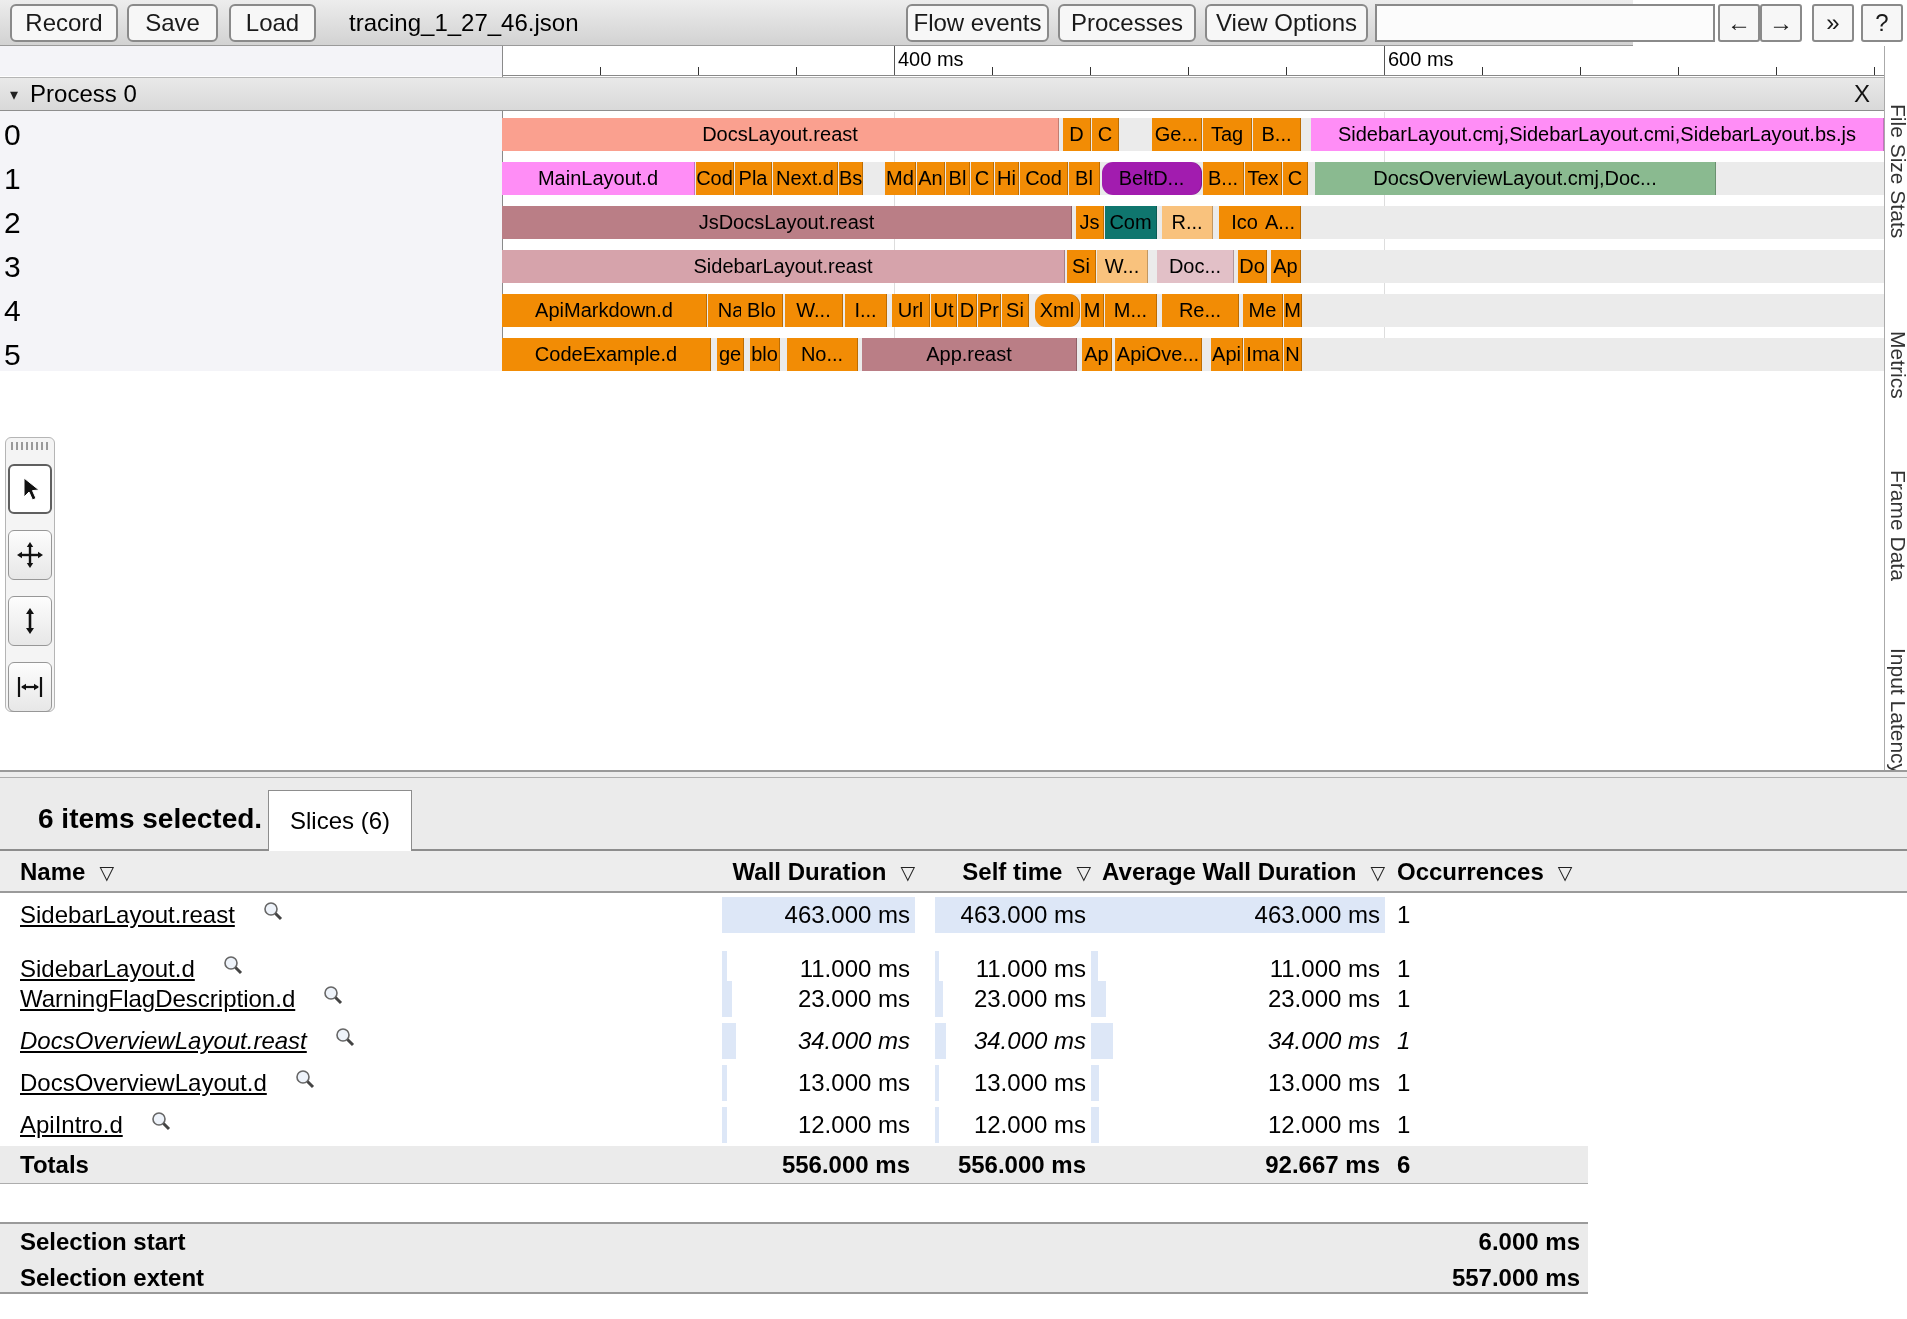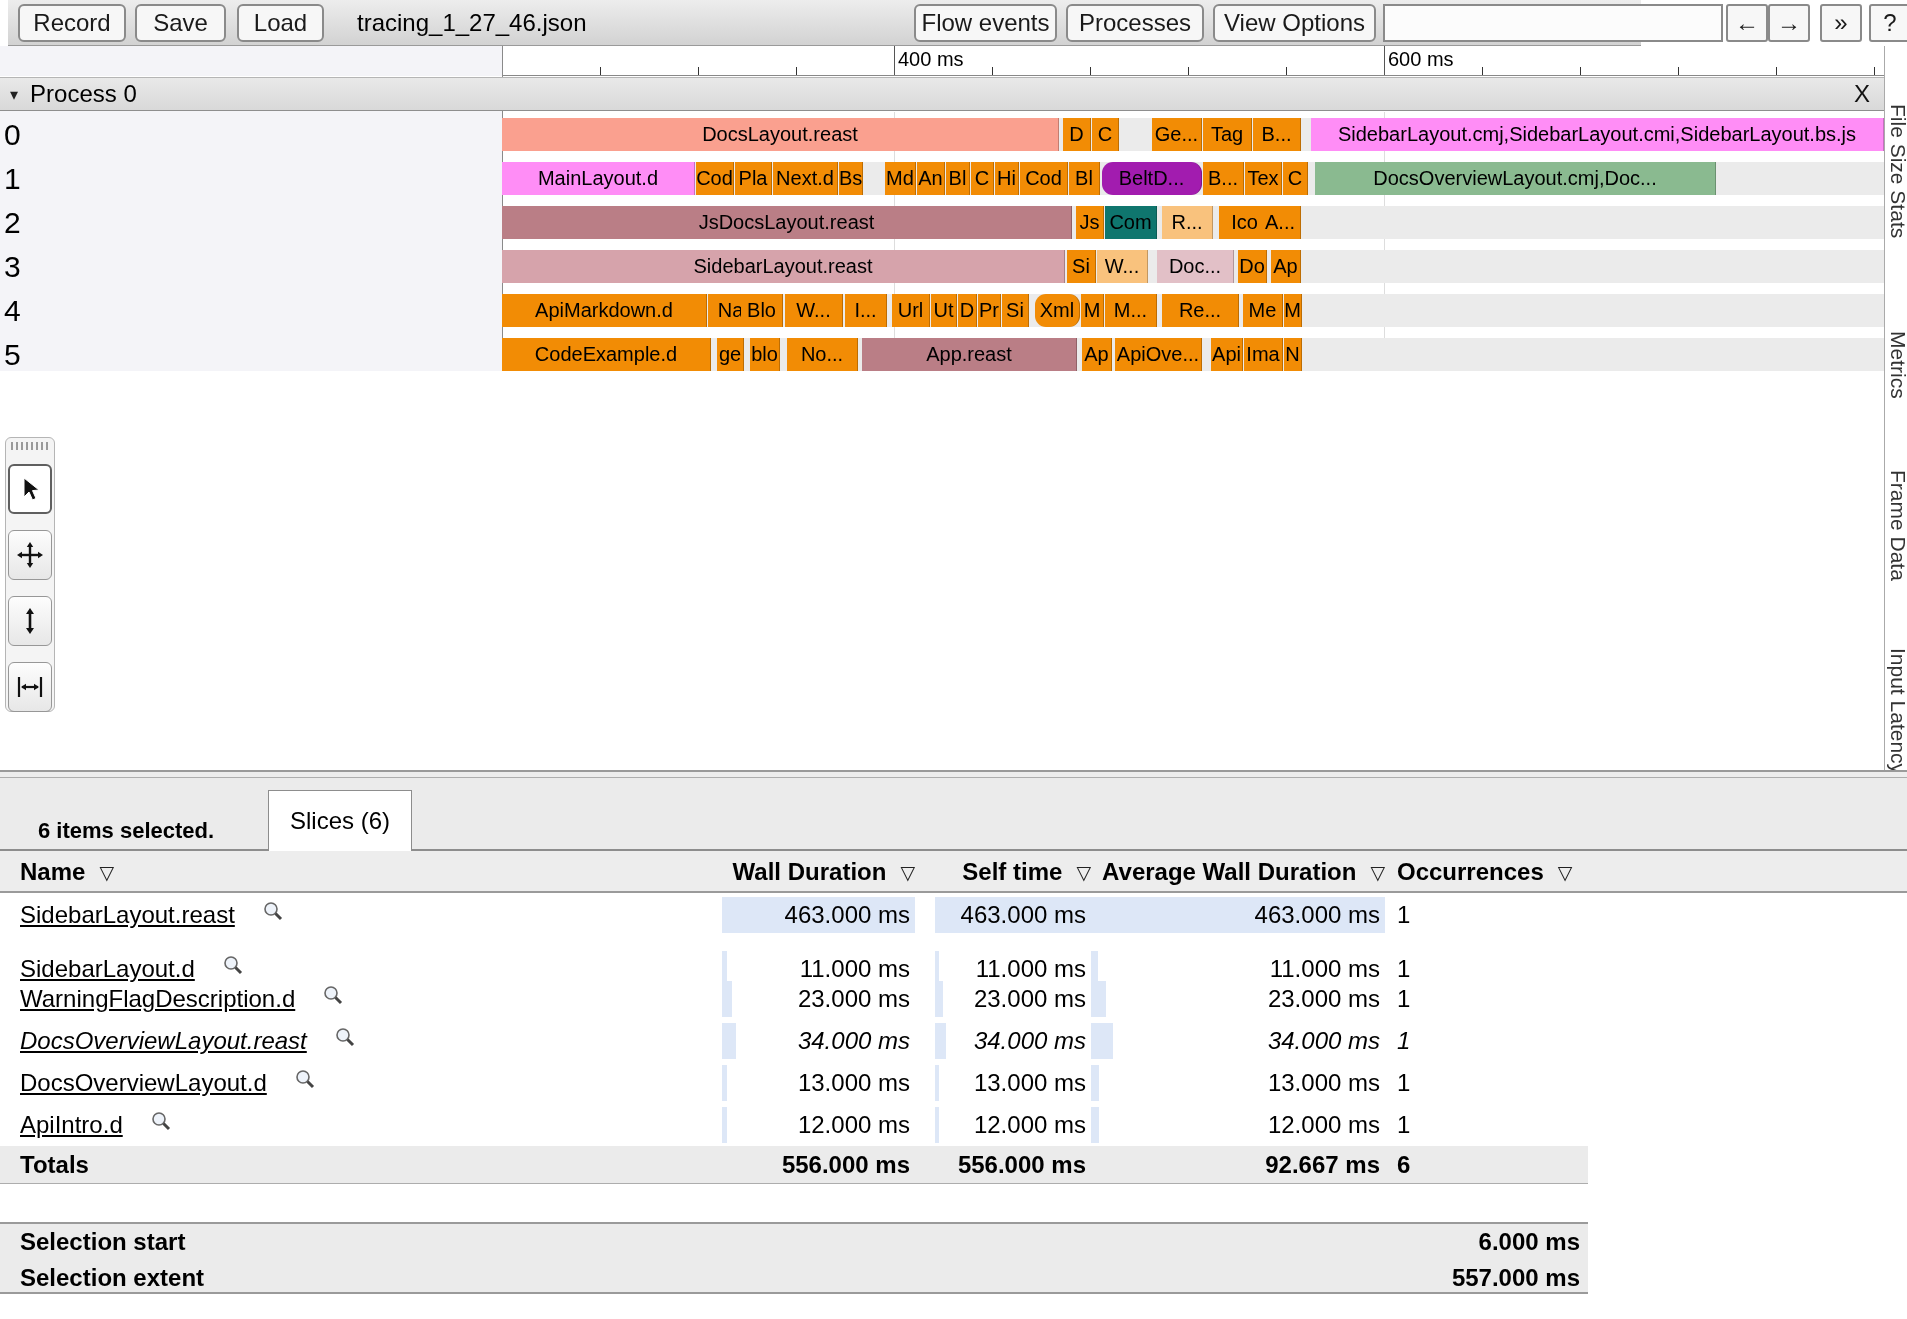--- a/index.html
+++ b/index.html
@@ -3,21 +3,21 @@
 <meta charset="utf-8">
 <style>
   * { box-sizing: border-box; }
   html,body { margin:0; padding:0; }
   body {
     width:1907px; height:1319px; position:relative; overflow:hidden;
     background:#fff; font-family:"Liberation Sans","DejaVu Sans",sans-serif; color:#000;
   }
   
   .toolbar {
-    position:absolute; left:8px; top:0; width:1633px; height:46px;
+    position:absolute; left:0; top:0; width:1633px; height:46px;
     background:linear-gradient(#ededed,#d2d2d2); border-bottom:1px solid #9a9a9a;
   }
   .tb-btn {
     position:absolute; top:4px; height:38px; background:#f7f7f7;
     border:2px solid #8a8a8a; border-radius:6px; font-size:24px;
     display:flex; align-items:center; justify-content:center; color:#1a1a1a;
   }
   .tb-filename { position:absolute; top:0; height:46px; left:349px; display:flex; align-items:center; font-size:24px; }
   .tb-input {
     position:absolute; left:1375px; top:4px; width:340px; height:38px;
@@ -64,21 +64,21 @@
     position:absolute; left:2px; width:44px; height:50px; border:1px solid #979797; border-radius:6px;
     background:linear-gradient(#fdfdfd,#e7e7e7); display:flex; align-items:center; justify-content:center;
   }
   .tool-btn.active { background:#fff; border:2px solid #5f5f5f; }
   .tool-btn svg { display:block; }
   
   .splitter { position:absolute; left:0; top:770px; width:1907px; height:8px;
     background:#ededed; border-top:2px solid #9a9a9a; border-bottom:1px solid #adadad; }
   
   .an-header { position:absolute; left:0; top:778px; width:1907px; height:73px; background:#ebebeb; border-bottom:2px solid #8d8d8d; }
-  .an-selected { position:absolute; left:38px; top:16px; height:73px; display:flex; align-items:center; font-size:22px; font-weight:bold; }
+  .an-selected { position:absolute; left:38px; top:4px; height:73px; display:flex; align-items:center; font-size:28px; font-weight:bold; }
   .an-tab { position:absolute; left:268px; top:12px; width:144px; height:61px; background:#fff;
     border:1px solid #8d8d8d; border-bottom:none; display:flex; align-items:center; justify-content:center; font-size:24px; }
   .an-thead { position:absolute; left:0; top:851px; width:1907px; height:42px; background:#ededed; border-bottom:2px solid #9a9a9a; }
   .th-cell { position:absolute; top:0; height:42px; display:flex; align-items:center; font-size:24px; font-weight:bold; }
   .sort-icon { font-size:19px; font-weight:normal; margin-left:14px; color:#222; }
   .col-name { left:20px; }
   .col-wall { left:722px; width:193px; justify-content:flex-end; }
   .col-self { left:935px; width:156px; justify-content:flex-end; }
   .col-avg  { left:1091px; width:294px; justify-content:flex-end; }
   .col-occ  { left:1397px; width:184px; }

